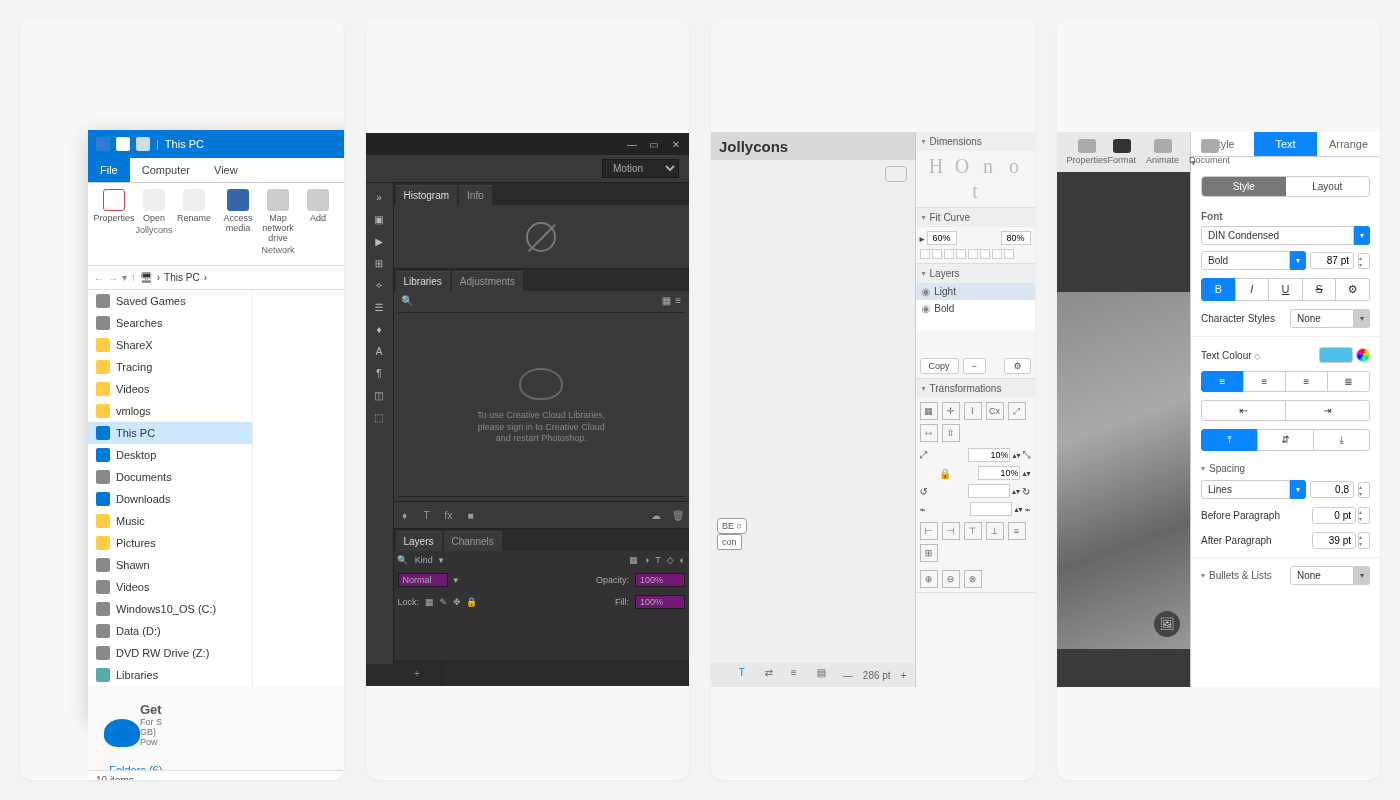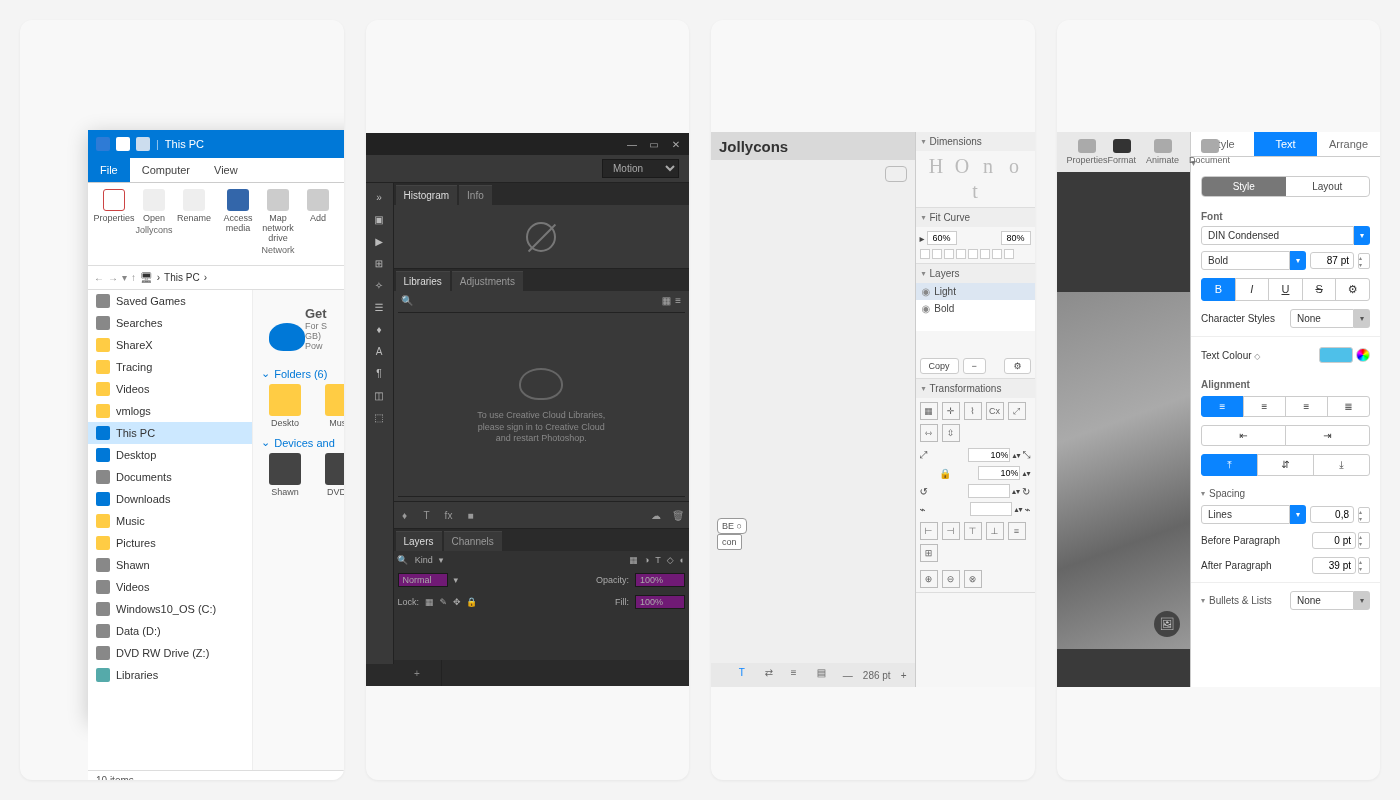--- a/index.html
+++ b/index.html
@@ -15,21 +15,21 @@
 .win-tab{padding:6px 12px;font-size:11px;color:#444;}
 .win-tab.active{background:#0078d7;color:#fff;}
 .win-ribbon{display:flex;padding:6px;border-bottom:1px solid #ddd;gap:4px;flex-wrap:nowrap;}
 .rbtn{display:flex;flex-direction:column;align-items:center;font-size:9px;color:#555;gap:2px;width:40px;text-align:center;}
 .rbtn .ricon{width:22px;height:22px;background:#ccc;border-radius:3px;}
 .rlabel{font-size:9px;color:#666;text-align:center;padding:2px 0 4px;}
 .rgrp{display:flex;flex-direction:column;align-items:center;}
 .rgrp-row{display:flex;}
 .win-addr{display:flex;align-items:center;gap:4px;padding:6px;border-bottom:1px solid #ddd;font-size:10px;color:#333;}
 .win-addr .arrow{color:#888;}
-.win-body{display:flex;height:480px;}
+.win-body{display:flex;height:480px;flex-direction:column;}
 .win-sidebar{width:165px;background:#fff;overflow-y:auto;border-right:1px solid #eee;position:relative;}
 .side-item{display:flex;align-items:center;gap:6px;padding:4px 8px;font-size:11px;}
 .side-item.sel{background:#cce8ff;}
 .sicon{width:14px;height:14px;background:#ffcc44;border-radius:2px;}
 .sicon.blue{background:#0078d7;} .sicon.gray{background:#888;} .sicon.green{background:#5aa;}
 .win-content{flex:1;background:#f9f9f9;padding:8px;color:#555;overflow:hidden;}
 .fhead{display:flex;align-items:center;gap:4px;color:#0078d7;font-size:11px;margin:8px 0 4px;}
 .fgrid{display:flex;gap:8px;flex-wrap:wrap;}
 .fitm{display:flex;flex-direction:column;align-items:center;width:48px;font-size:9px;text-align:center;gap:2px;}
 .ficon{width:32px;height:32px;background:#ffcc44;border-radius:3px;}
@@ -624,21 +624,20 @@
               <div class="arr" style="background:#ccc;color:#555">▾</div>
             </div>
       </div>
       <div class="kn-field-row" style="border-top:1px solid #eee;margin-top:4px;padding-top:10px">
         <span><span>Text Colour</span> <span style="color:#888;font-size:8px">◇</span></span>
         <span style="display:flex;gap:3px;align-items:center">
           <span class="kn-color-sw"></span>
           <span class="kn-color-pick"></span>
         </span>
       </div>
-      <div class="kn-label" style="padding-top:12px">Alignment</div>
       <div class="kn-align">
         <span class="active">≡</span>
         <span>≡</span>
         <span>≡</span>
         <span>≣</span>
       </div>
       <div class="kn-align">
         <span>⇤</span>
         <span>⇥</span>
       </div>

